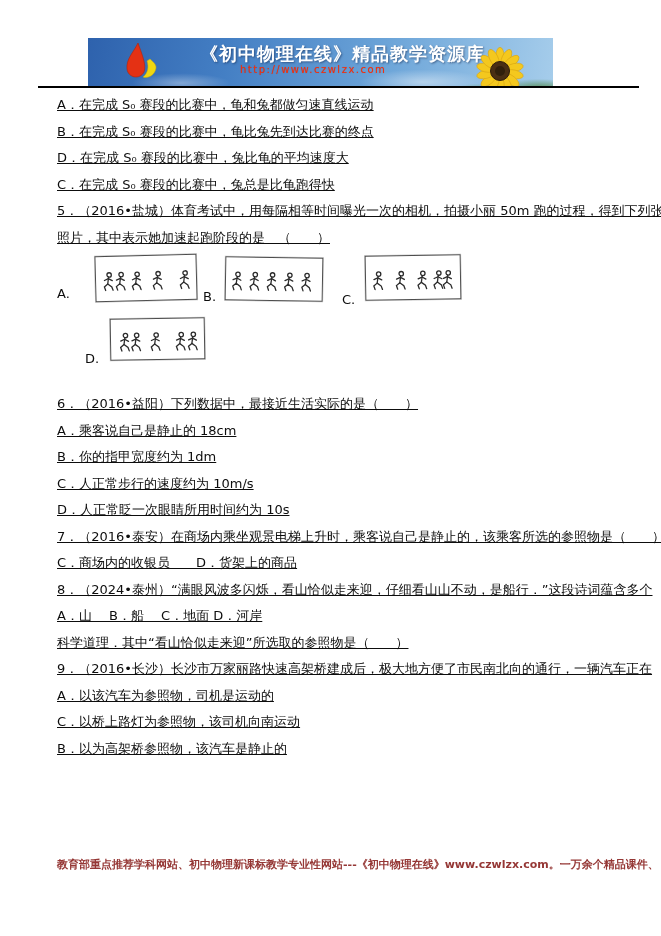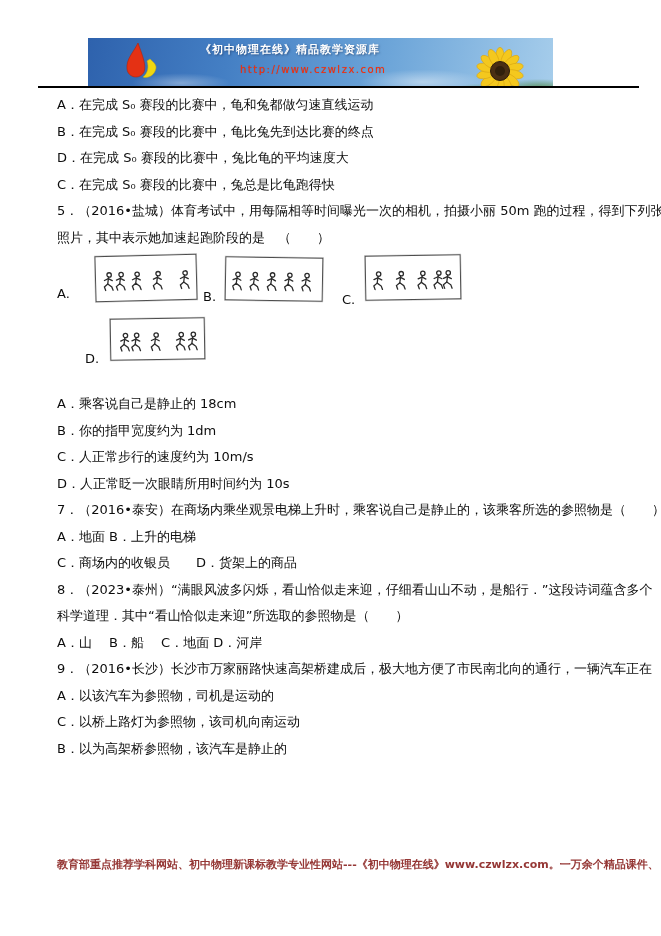--- a/index.html
+++ b/index.html
@@ -7,34 +7,34 @@
         font-family:"DejaVu Sans","Liberation Sans",sans-serif;color:#111;}
 
   
   .banner{position:absolute;left:88px;top:38px;width:465px;height:50px;overflow:hidden;
     background:
       radial-gradient(ellipse 90px 18px at 72% 88%, rgba(255,255,255,.45), rgba(255,255,255,0) 70%),
       radial-gradient(ellipse 70px 14px at 20% 90%, rgba(255,255,255,.35), rgba(255,255,255,0) 70%),
       radial-gradient(ellipse 60px 16px at 97% 104%, rgba(62,124,44,.85), rgba(62,124,44,0) 70%),
       radial-gradient(ellipse 40px 12px at 84% 108%, rgba(90,150,60,.7), rgba(90,150,60,0) 70%),
       linear-gradient(100deg,#2e62ad 0%,#447fc4 30%,#6ea6d9 65%,#a6cdeb 100%);}
-  .banner-title{position:absolute;left:112px;top:4px;font-size:11px;font-weight:bold;color:#ffffff;
+  .banner-title{position:absolute;left:112px;top:4px;font-size:18px;font-weight:bold;color:#ffffff;
     letter-spacing:1px;text-shadow:1px 1px 2px rgba(20,40,80,.55);white-space:nowrap;}
   .banner-url{position:absolute;left:152px;top:26px;font-size:10px;font-weight:normal;
     letter-spacing:1.5px;color:#ff2b00;white-space:nowrap;text-shadow:0 0 1px rgba(120,0,0,.3);}
   .banner-logo{position:absolute;left:28px;top:3px;}
   .banner-sunflower{position:absolute;left:388px;top:9px;}
 
   .header-rule{position:absolute;left:38px;top:86px;width:601px;height:2px;background:#000;}
 
   
   .textblock{position:absolute;left:57px;width:575px;}
   #lines-before{top:92px;}
   #lines-after{top:391px;}
-  .tline{height:26.5px;line-height:26.5px;font-size:13px;white-space:nowrap;color:#0d0d0d;}
+  .tline{height:26.5px;line-height:26.5px;font-size:13px;white-space:nowrap;color:#0d0d0d;text-decoration:underline;}
 
   
   .photos{position:absolute;left:57px;top:251px;width:560px;height:140px;}
   .photo-box{position:absolute;border:1px solid #4d4d4d;background:#fff;
     box-shadow:0 0 0 0.5px rgba(80,80,80,.35);}
   .photo-label{position:absolute;font-size:13px;color:#0d0d0d;}
 
   
   .footer{position:absolute;left:57px;top:857px;width:575px;font-size:11px;font-weight:bold;
     line-height:15px;}
@@ -214,30 +214,30 @@
             <circle cx="1.2" cy="-14" r="2.2"></circle>
             <path d="M0.6,-11.8 L-0.4,-5"></path>
             <path d="M0.3,-10.3 L4.2,-8.2 M0.3,-10.3 L-3.6,-8.6"></path>
             <path d="M-0.4,-5 L3.6,-2 L4.8,1.4 M-0.4,-5 L-3.8,-2.2 L-2.6,1.4"></path>
           </g>
         </svg></div>
       <div class="photo-label" style="left: 28px; top: 100px;">D.</div>
     </div>
 
   <div class="textblock" id="lines-after">
+      <div class="tline">6．（2016•益阳）下列数据中，最接近生活实际的是（　　）</div>
       <div class="tline">A．乘客说自己是静止的 18cm</div>
       <div class="tline">B．你的指甲宽度约为 1dm</div>
       <div class="tline">C．人正常步行的速度约为 10m/s</div>
       <div class="tline">D．人正常眨一次眼睛所用时间约为 10s</div>
       <div class="tline">7．（2016•泰安）在商场内乘坐观景电梯上升时，乘客说自己是静止的，该乘客所选的参照物是（　　）</div>
-      <div class="tline">A．地面 B．上升的电梯</div>
       <div class="tline">C．商场内的收银员　　D．货架上的商品</div>
-      <div class="tline">8．（2023•泰州）“满眼风波多闪烁，看山恰似走来迎，仔细看山山不动，是船行．”这段诗词蕴含多个</div>
+      <div class="tline">8．（2024•泰州）“满眼风波多闪烁，看山恰似走来迎，仔细看山山不动，是船行．”这段诗词蕴含多个</div>
+      <div class="tline">A．山　 B．船　 C．地面 D．河岸</div>
       <div class="tline">科学道理．其中“看山恰似走来迎”所选取的参照物是（　　）</div>
-      <div class="tline">A．山　 B．船　 C．地面 D．河岸</div>
       <div class="tline">9．（2016•长沙）长沙市万家丽路快速高架桥建成后，极大地方便了市民南北向的通行，一辆汽车正在</div>
       <div class="tline">A．以该汽车为参照物，司机是运动的</div>
       <div class="tline">C．以桥上路灯为参照物，该司机向南运动</div>
       <div class="tline">B．以为高架桥参照物，该汽车是静止的</div>
     </div>
 
   <div class="footer" id="footer" style="color: rgb(149, 55, 53);">
     <div class="fline">教育部重点推荐学科网站、初中物理新课标教学专业性网站---《初中物理在线》www.czwlzx.com。一万余个精品课件、</div>
   </div>
 

